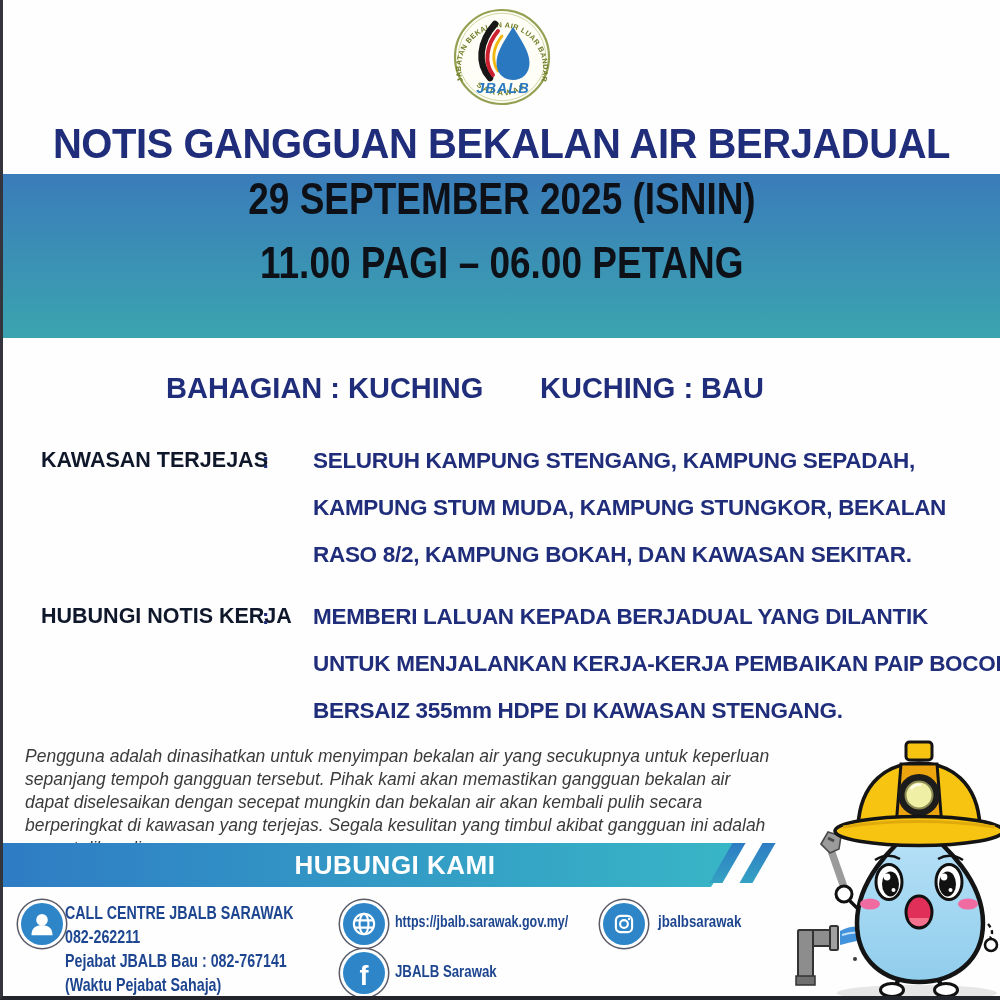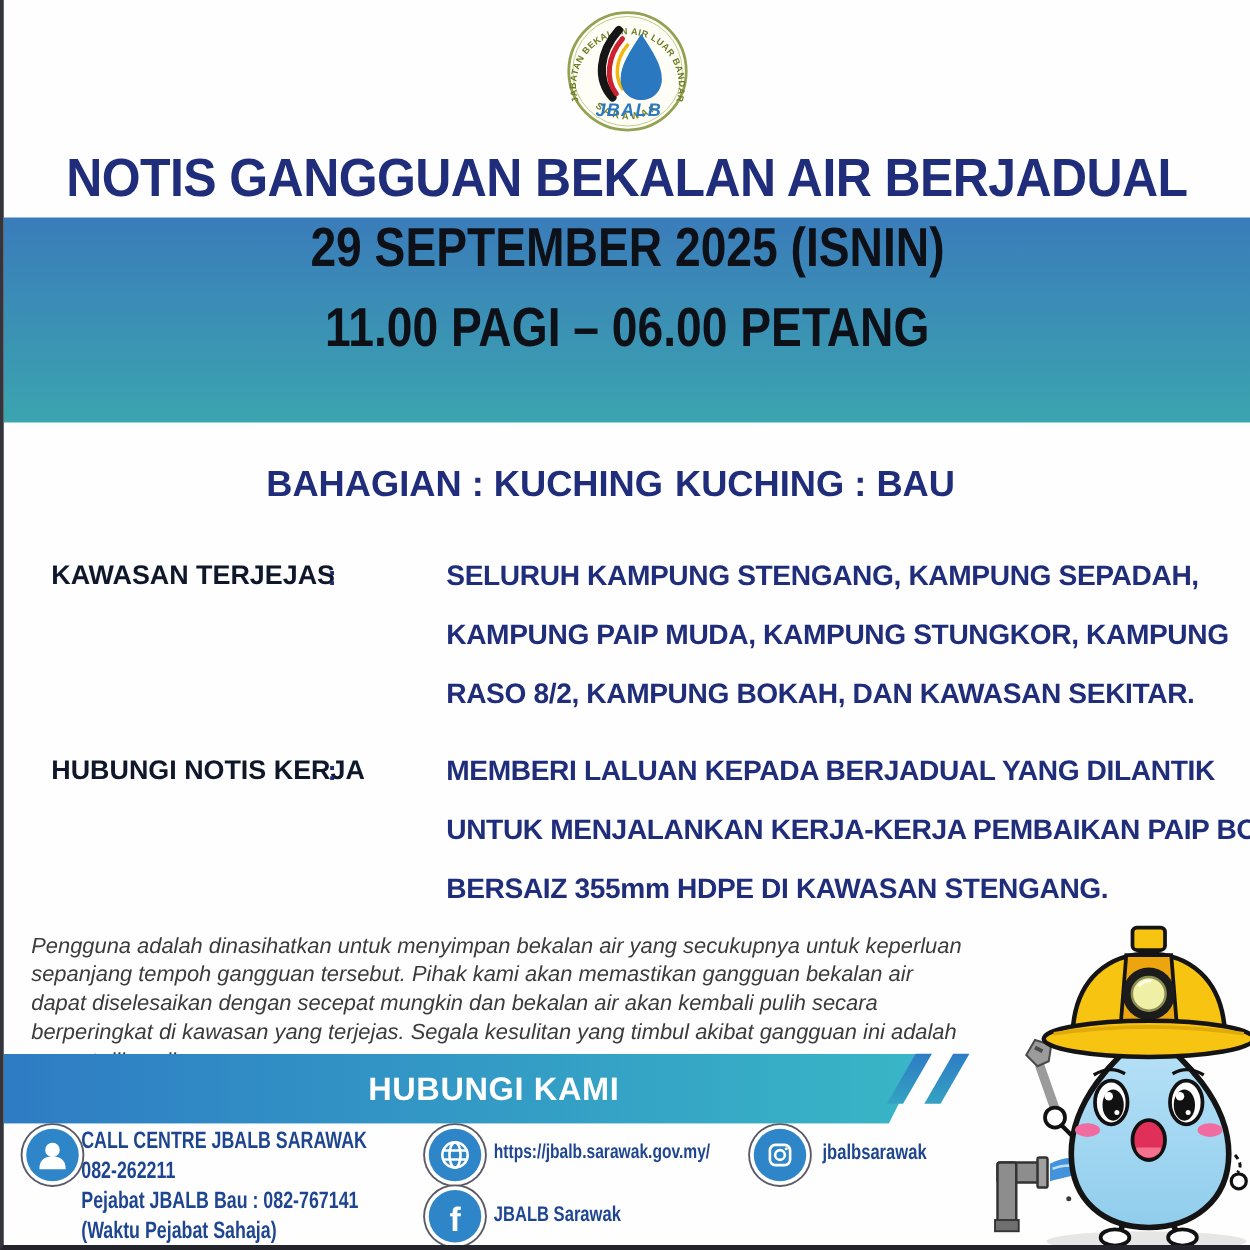--- a/index.html
+++ b/index.html
@@ -15,34 +15,34 @@
     font-size:43px;font-weight:bold;color:#1f2d7a;letter-spacing:-0.5px;
     transform:scaleX(0.93);
   }
   .date-banner{
     position:absolute;top:174px;left:0;width:100%;height:164px;
     background:linear-gradient(180deg,#3a7cba 0%,#3ba4af 100%);
     display:flex;flex-direction:column;align-items:center;justify-content:flex-start;gap:14px;
     color:#0d1117;font-weight:bold;font-size:44px;
   }
   .date-banner .line{transform:scaleX(0.84);white-space:nowrap;}
-  .region-bahagian{position:absolute;top:372px;left:163px;font-size:29px;font-weight:bold;color:#1f2d7a;white-space:nowrap;margin-left:47px;}
+  .region-bahagian{position:absolute;top:372px;left:163px;font-size:29px;font-weight:bold;color:#1f2d7a;white-space:nowrap;}
   .region-daerah{position:absolute;top:372px;left:537px;font-size:29px;font-weight:bold;color:#1f2d7a;white-space:nowrap;}
   .detail-label{position:absolute;left:38px;font-size:21.5px;font-weight:bold;color:#0f172a;line-height:47px;white-space:nowrap;}
   .detail-colon{position:absolute;left:259px;font-size:22px;font-weight:bold;color:#1f2d7a;line-height:47px;}
   .detail-lines{position:absolute;left:310px;width:660px;color:#1f2d7a;font-weight:bold;font-size:22.5px;letter-spacing:-0.3px;}
-  .detail-lines div{height:47px;line-height:47px;white-space:nowrap;margin-left:44px;}
+  .detail-lines div{height:47px;line-height:47px;white-space:nowrap;}
   .pos-kawasan{top:437px;}
   .pos-huraian{top:593px;}
   .advisory{
     position:absolute;top:745px;left:22px;width:752px;
     font-style:italic;font-size:17.5px;line-height:23px;color:#3b3b3b;
   }
   .contact-banner{
-    position:absolute;top:843px;left:0;width:736px;height:56px;
+    position:absolute;top:843px;left:0;width:736px;height:44px;
     background:linear-gradient(90deg,#2e7cc4 0%,#38b6c6 100%);
     clip-path:polygon(0 0,100% 0,calc(100% - 28px) 100%,0 100%);
     display:flex;align-items:center;justify-content:center;padding-left:48px;box-sizing:border-box;
     color:#ffffff;font-weight:bold;font-size:26px;letter-spacing:0.5px;
   }
   .stripe{position:absolute;top:843px;height:40px;width:13px;transform:skewX(-30deg);
     background:linear-gradient(180deg,#2e7cc4,#34a2c2);}
   .stripe-1{left:718px;}
   .stripe-2{left:748px;}
   .icon-circle{
@@ -98,21 +98,21 @@
     <div class="line">11.00 PAGI – 06.00 PETANG</div>
   </div>
 
   <div class="region-bahagian">BAHAGIAN : KUCHING</div>
   <div class="region-daerah">KUCHING : BAU</div>
 
   <div class="detail-label pos-kawasan">KAWASAN TERJEJAS</div>
   <div class="detail-colon pos-kawasan">:</div>
   <div class="detail-lines pos-kawasan">
     <div>SELURUH KAMPUNG STENGANG, KAMPUNG SEPADAH,</div>
-    <div>KAMPUNG PAIP MUDA, KAMPUNG STUNGKOR, KAMPUNG</div>
+    <div>KAMPUNG STUM MUDA, KAMPUNG STUNGKOR, BEKALAN</div>
     <div>RASO 8/2, KAMPUNG BOKAH, DAN KAWASAN SEKITAR.</div>
   </div>
 
   <div class="detail-label pos-huraian">HUBUNGI NOTIS KERJA</div>
   <div class="detail-colon pos-huraian">:</div>
   <div class="detail-lines pos-huraian">
     <div>MEMBERI LALUAN KEPADA BERJADUAL YANG DILANTIK</div>
     <div>UNTUK MENJALANKAN KERJA-KERJA PEMBAIKAN PAIP BOCOR</div>
     <div>BERSAIZ 355mm HDPE DI KAWASAN STENGANG.</div>
   </div>

